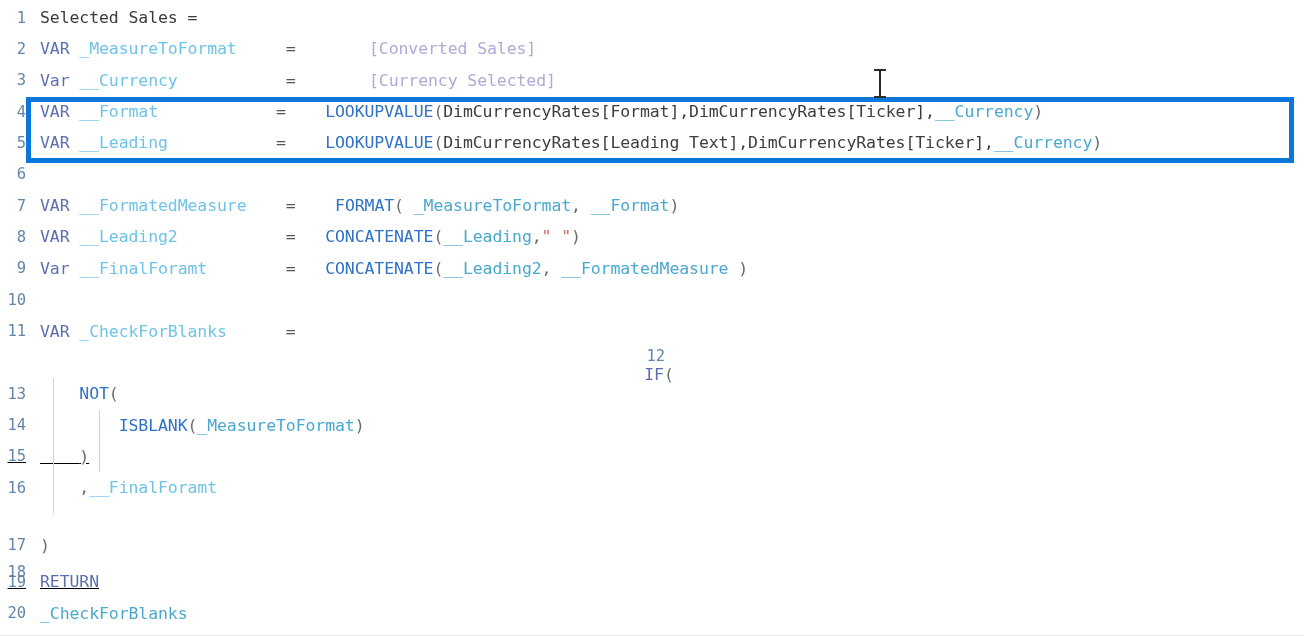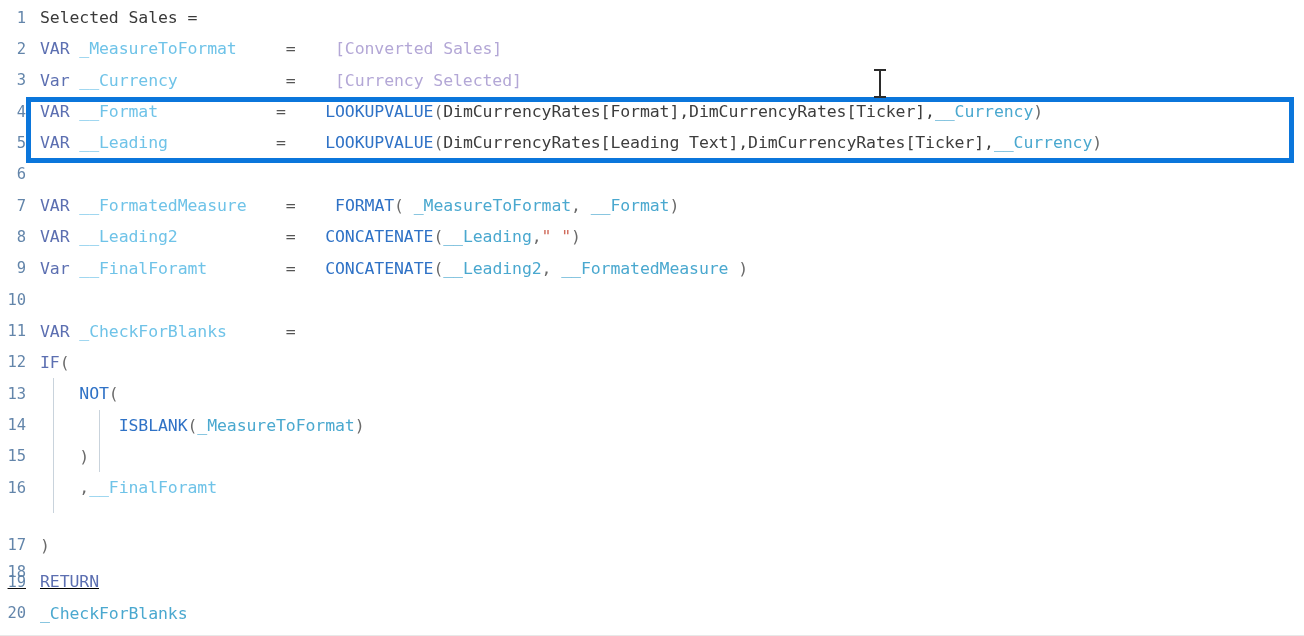--- a/index.html
+++ b/index.html
@@ -49,21 +49,21 @@
     padding-left: 14px;
     white-space: pre;
   }
 
   
   .t-plain    { color: #3a3a3a; }
   .t-kw       { color: #5c6fb1; }          
   .t-var      { color: #6fc3e8; }          
   .t-var-d    { color: #4aa8cf; }          
   .t-fn       { color: #2f72c6; }          
-  .t-measure  { color: #b3a7d6; }          
+  .t-measure  { color: #b3a7d6; margin-left: 34px; }          
   .t-tbl      { color: #3d3d3d; }          
   .t-op       { color: #555555; }          
   .t-paren    { color: #6a6a6a; }
   .t-str      { color: #d06a5a; }          
 
   
   #highlight-box {
     position: absolute;
     left: 26px;
     top: 97px;
@@ -125,24 +125,24 @@
       <div class="code-line" style="top: 33.35px;"><span class="gutter">2</span><span class="code-text"><span class="t-kw">VAR </span><span class="t-var">_MeasureToFormat</span><span class="t-op">     =    </span><span class="t-measure">[Converted Sales]</span></span></div>
       <div class="code-line" style="top: 64.7px;"><span class="gutter">3</span><span class="code-text"><span class="t-kw">Var </span><span class="t-var">__Currency</span><span class="t-op">           =    </span><span class="t-measure">[Currency Selected]</span></span></div>
       <div class="code-line" style="top: 96.05px;"><span class="gutter">4</span><span class="code-text"><span class="t-kw">VAR </span><span class="t-var">__Format</span><span class="t-op">            =    </span><span class="t-fn">LOOKUPVALUE</span><span class="t-paren">(</span><span class="t-tbl">DimCurrencyRates[Format],DimCurrencyRates[Ticker],</span><span class="t-var-d">__Currency</span><span class="t-paren">)</span></span></div>
       <div class="code-line" style="top: 127.4px;"><span class="gutter">5</span><span class="code-text"><span class="t-kw">VAR </span><span class="t-var">__Leading</span><span class="t-op">           =    </span><span class="t-fn">LOOKUPVALUE</span><span class="t-paren">(</span><span class="t-tbl">DimCurrencyRates[Leading Text],DimCurrencyRates[Ticker],</span><span class="t-var-d">__Currency</span><span class="t-paren">)</span></span></div>
       <div class="code-line" style="top: 158.75px;"><span class="gutter">6</span><span class="code-text"></span></div>
       <div class="code-line" style="top: 190.1px;"><span class="gutter">7</span><span class="code-text"><span class="t-kw">VAR </span><span class="t-var">__FormatedMeasure</span><span class="t-op">    =    </span><span class="t-fn">FORMAT</span><span class="t-paren">( </span><span class="t-var-d">_MeasureToFormat</span><span class="t-paren">, </span><span class="t-var-d">__Format</span><span class="t-paren">)</span></span></div>
       <div class="code-line" style="top: 221.45px;"><span class="gutter">8</span><span class="code-text"><span class="t-kw">VAR </span><span class="t-var">__Leading2</span><span class="t-op">           =   </span><span class="t-fn">CONCATENATE</span><span class="t-paren">(</span><span class="t-var-d">__Leading</span><span class="t-paren">,</span><span class="t-str">" "</span><span class="t-paren">)</span></span></div>
       <div class="code-line" style="top: 252.8px;"><span class="gutter">9</span><span class="code-text"><span class="t-kw">Var </span><span class="t-var">__FinalForamt</span><span class="t-op">        =   </span><span class="t-fn">CONCATENATE</span><span class="t-paren">(</span><span class="t-var-d">__Leading2</span><span class="t-paren">, </span><span class="t-var-d">__FormatedMeasure</span><span class="t-paren"> )</span></span></div>
       <div class="code-line" style="top: 284.15px;"><span class="gutter">10</span><span class="code-text"></span></div>
       <div class="code-line" style="top: 315.5px;"><span class="gutter">11</span><span class="code-text"><span class="t-kw">VAR </span><span class="t-var">_CheckForBlanks</span><span class="t-op">      =</span></span></div>
-      <div class="code-line" style="top: 346.85px;"><span class="gutter">12</span><span class="code-text"><span class="t-kw">IF</span><span class="t-paren">(</span></span></div>
+      <div class="code-line" style="top: 346.85px; flex-direction: column;"><span class="gutter">12</span><span class="code-text"><span class="t-kw">IF</span><span class="t-paren">(</span></span></div>
       <div class="code-line" style="top: 378.2px;"><span class="gutter">13</span><span class="code-text"><span class="t-plain">    </span><span class="t-fn">NOT</span><span class="t-paren">(</span></span></div>
       <div class="code-line" style="top: 409.55px;"><span class="gutter">14</span><span class="code-text"><span class="t-plain">        </span><span class="t-fn">ISBLANK</span><span class="t-paren">(</span><span class="t-var-d">_MeasureToFormat</span><span class="t-paren">)</span></span></div>
-      <div class="code-line" style="top: 440.9px;"><span class="gutter">15</span><span class="code-text"><span class="t-plain">    </span><span class="t-paren">)</span></span></div>
+      <div class="code-line" style="top: 440.9px; text-decoration: underline;"><span class="gutter">15</span><span class="code-text"><span class="t-plain">    </span><span class="t-paren">)</span></span></div>
       <div class="code-line" style="top: 472.25px;"><span class="gutter">16</span><span class="code-text"><span class="t-paren">    ,</span><span class="t-var">__FinalForamt</span></span></div>
       <div class="code-line" style="top: 503.6px; margin-top: 26px;"><span class="gutter">17</span><span class="code-text"><span class="t-paren">)</span></span></div>
       <div class="code-line" style="top: 556px;"><span class="gutter">18</span><span class="code-text"></span></div>
       <div class="code-line" style="top: 566.3px; text-decoration: underline;"><span class="gutter">19</span><span class="code-text"><span class="t-kw">RETURN</span></span></div>
       <div class="code-line" style="top: 597.65px;"><span class="gutter">20</span><span class="code-text"><span class="t-var-d">_CheckForBlanks</span></span></div>
     </div>
 
   <div id="guides-root">
       <div class="indent-guide" style="left: 53px; top: 378px; height: 135px;"></div>
       <div class="indent-guide" style="left: 99px; top: 410px; height: 62px;"></div>

